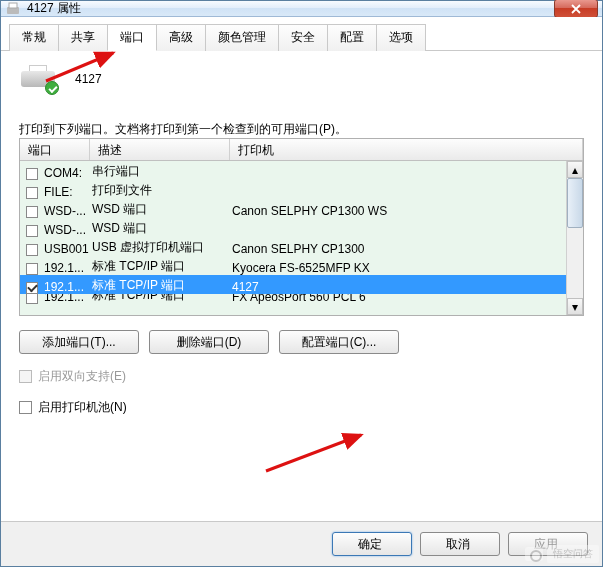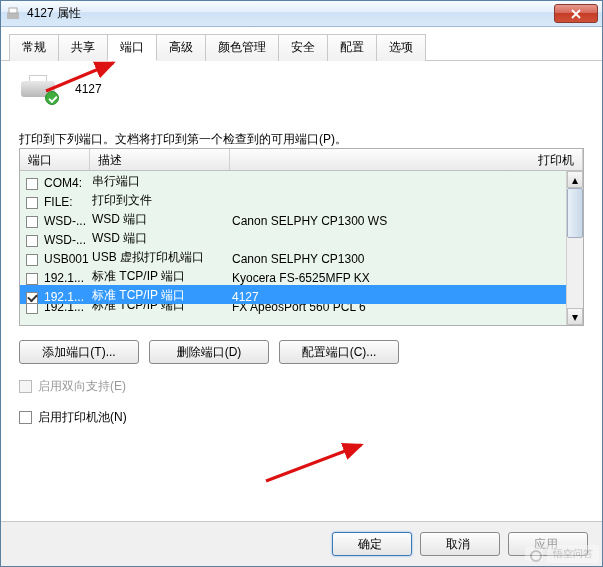--- a/index.html
+++ b/index.html
@@ -1,39 +1,39 @@
 <!DOCTYPE html>
 <html><head>
 <meta charset="utf-8">
 <style>
   * { box-sizing: border-box; font-family: 'Microsoft YaHei', 'SimSun', Tahoma, sans-serif; font-size: 12px; }
   body { margin: 0; background: #fff; width: 603px; height: 567px; overflow: hidden; position: relative; }
   .window { width: 603px; height: 567px; border: 1px solid #5a7fa0; background: #fff; display: flex; flex-direction: column; }
-  .titlebar { height: 26px; background: linear-gradient(to bottom, #f7fbff 0%, #e3eefb 45%, #cfe2f6 46%, #d9e9f8 100%); display: flex; align-items: center; padding: 4px 4px; border-bottom: 1px solid #9fb9d6; }
+  .titlebar { height: 16px; background: linear-gradient(to bottom, #f7fbff 0%, #e3eefb 45%, #cfe2f6 46%, #d9e9f8 100%); display: flex; align-items: center; padding: 4px 4px; border-bottom: 1px solid #9fb9d6; }
   .titlebar .ticon { width: 16px; height: 16px; margin-right: 6px; }
   .titlebar .ttext { flex: 1; color: #000; }
   .titlebar .closebtn { width: 44px; height: 19px; background: linear-gradient(to bottom, #e9988e 0%, #d66b5d 45%, #c73b24 46%, #cf5038 100%); border: 1px solid #8a3a2c; border-radius: 3px; display: flex; align-items: center; justify-content: center; color: #fff; cursor: pointer; }
   .titlebar .closebtn svg { width: 10px; height: 10px; }
   .tabs { display: flex; padding: 6px 8px 0 8px; background: #fff; border-bottom: 1px solid #c9c9c9; }
   .tab { padding: 4px 12px; border: 1px solid #c9c9c9; border-bottom: none; background: linear-gradient(#fdfdfd, #f0f0f0); margin-right: -1px; cursor: pointer; position: relative; top: 1px; }
   .tab.active { background: #fff; border-bottom: 1px solid #fff; z-index: 2; }
   .content { flex: 1; padding: 14px 18px; position: relative; }
   .printer-row { display: flex; align-items: center; margin-bottom: 28px; }
   .printer-icon { width: 38px; height: 28px; margin-right: 18px; position: relative; }
   .printer-icon .body { position: absolute; left: 2px; top: 6px; width: 34px; height: 16px; background: linear-gradient(#e8e8e8, #b8b8b8); border-radius: 3px; }
   .printer-icon .paper { position: absolute; left: 10px; top: 0; width: 18px; height: 10px; background: #fff; border: 1px solid #ccc; }
   .printer-icon .check { position: absolute; right: -2px; bottom: -2px; width: 14px; height: 14px; background: #3fae3f; border-radius: 50%; border: 1px solid #2e8b2e; }
   .printer-icon .check::after { content: ""; position: absolute; left: 3px; top: 4px; width: 6px; height: 3px; border-left: 2px solid #fff; border-bottom: 2px solid #fff; transform: rotate(-45deg); }
   .desc-text { }
   .listview { border: 1px solid #b0b0b0; width: 100%; height: 178px; overflow: hidden; position: relative; background: #eaf6ed; }
   .lv-header { display: flex; background: linear-gradient(#fdfdfd, #eaeaea); border-bottom: 1px solid #c0c0c0; height: 22px; }
   .lv-header .col { padding: 3px 8px; border-right: 1px solid #d0d0d0; background: #fff; background: linear-gradient(#fdfdfd, #eaeaea); }
   .col1 { width: 70px; }
   .col2 { width: 140px; }
-  .col3 { flex: 1; text-align: right; }
+  .col3 { flex: 1; }
   .lv-body { overflow-y: auto; height: 156px; }
   .lv-row { display: flex; align-items: flex-end; height: 19px; padding-left: 6px; }
   .lv-row .cb { width: 12px; height: 12px; border: 1px solid #888; background: #fff; margin-right: 6px; position: relative; flex-shrink: 0; }
   .lv-row .cb.checked::after { content: ""; position: absolute; left: 1px; top: 1px; width: 7px; height: 4px; border-left: 2px solid #333; border-bottom: 2px solid #333; transform: rotate(-45deg); }
   .lv-row .c1 { width: 48px; overflow: hidden; white-space: nowrap; }
   .lv-row .c2 { width: 140px; overflow: hidden; white-space: nowrap; }
   .lv-row .c3 { flex: 1; overflow: hidden; white-space: nowrap; }
   .lv-row.selected { background: #3399ff; color: #fff; }
   .lv-row.selected .cb { background: #fff; }
   .lv-scrollbar { position: absolute; right: 0; top: 22px; width: 17px; bottom: 0; background: #f0f0f0; border-left: 1px solid #d0d0d0; }

